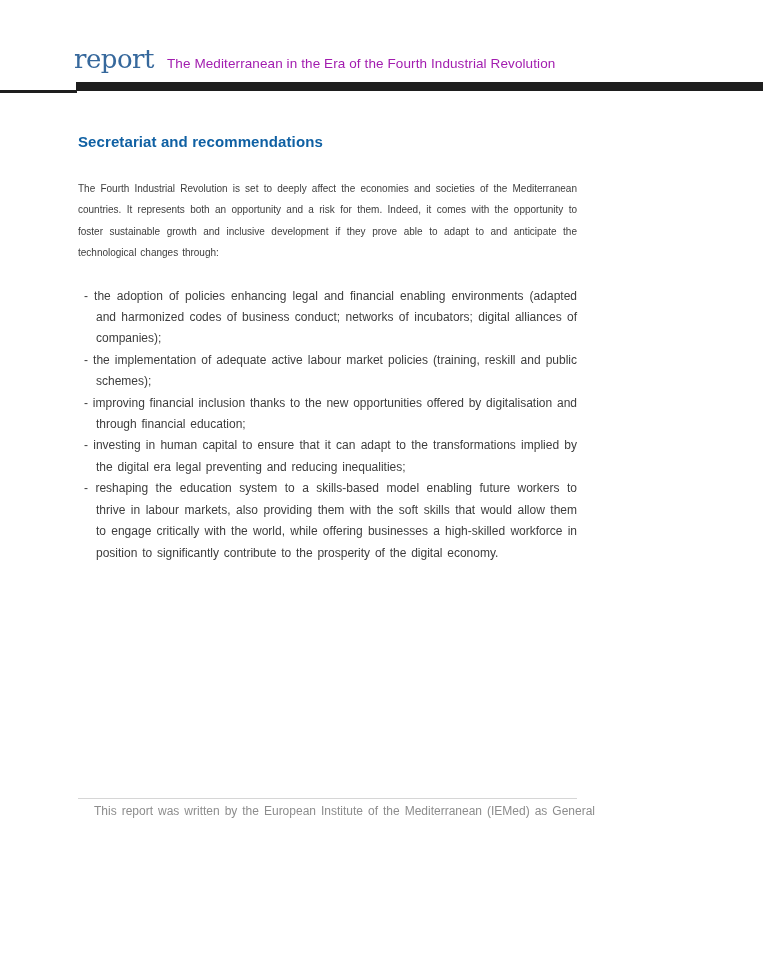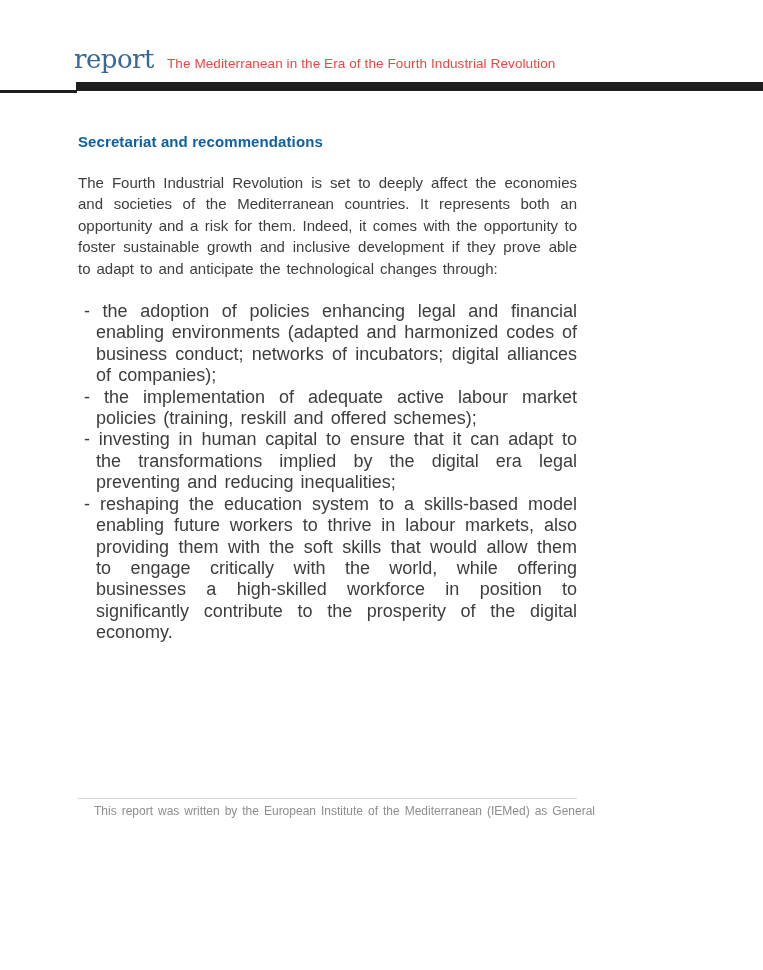--- a/index.html
+++ b/index.html
@@ -29,21 +29,21 @@
     position:absolute;left:74px;top:44px;
     display:flex;align-items:baseline;gap:13px;
     white-space:nowrap;
   }
   .logo{
     font-family:"DejaVu Serif",serif;
     font-size:26px;letter-spacing:-0.5px;
     color:var(--logo-blue);
   }
   .doc-title{
-    font-size:13.5px;color:#ef4444;
+    font-size:13.5px;color:#a21caf;
     letter-spacing:0.1px;
   }
   .bar-thick{
     position:absolute;left:76px;top:82px;width:687px;height:9px;
     background:var(--bar-black);
   }
   .bar-thin{
     position:absolute;left:0;top:90px;width:77px;height:2.5px;
     background:var(--bar-black);
   }
@@ -52,29 +52,29 @@
   .content{
     position:absolute;left:78px;top:133px;width:499px;
     color:var(--body-text);
   }
   .heading{
     font-size:15px;font-weight:bold;
     color:var(--heading-blue);
     letter-spacing:0.1px;
   }
   .intro{
-    margin-top:22px;
-    font-size:15px;line-height:21.4px;
+    margin-top:28px;
+    font-size:10px;line-height:21.4px;
     text-align:justify;
     word-spacing:0.12em;
   }
   .bullets{
     list-style:none;
     margin-top:22px;
-    font-size:18px;line-height:21.4px;
+    font-size:12px;line-height:21.4px;
   }
   .bullet{
     padding-left:18px;text-indent:-12px;
     text-align:justify;
     word-spacing:0.12em;
   }
 
   
   .footnote-rule{
     position:absolute;left:78px;top:798px;width:499px;height:1px;
@@ -120,23 +120,24 @@
   <div class="bar-thick"></div>
   <div class="bar-thin"></div>
 
   <main class="content">
     <h2 class="heading">Secretariat and recommendations</h2>
     <p class="intro">The Fourth Industrial Revolution is set to deeply affect the economies and societies of the Mediterranean countries. It represents both an opportunity and a risk for them. Indeed, it comes with the opportunity to foster sustainable growth and inclusive development if they prove able to adapt to and anticipate the technological changes through:</p>
     <ul class="bullets">
 
         <li class="bullet">- the adoption of policies enhancing legal and financial enabling environments (adapted and harmonized codes of business conduct; networks of incubators; digital alliances of companies);</li>
 
-        <li class="bullet">- the implementation of adequate active labour market policies (training, reskill and offered schemes);</li>
+        <li class="bullet">- the implementation of adequate active labour market policies (training, reskill and public schemes);</li>
 
 
+        <li class="bullet">- improving financial inclusion thanks to the new opportunities offered by digitalisation and through financial education;</li>
 
         <li class="bullet">- investing in human capital to ensure that it can adapt to the transformations implied by the digital era legal preventing and reducing inequalities;</li>
 
         <li class="bullet">- reshaping the education system to a skills-based model enabling future workers to thrive in labour markets, also providing them with the soft skills that would allow them to engage critically with the world, while offering businesses a high-skilled workforce in position to significantly contribute to the prosperity of the digital economy.</li>
       </ul>
   </main>
 
   <div class="footnote-rule"></div>
   <p class="footnote">This report was written by the European Institute of the Mediterranean (IEMed) as General Secretariat of the MED Confederation.</p>
 

